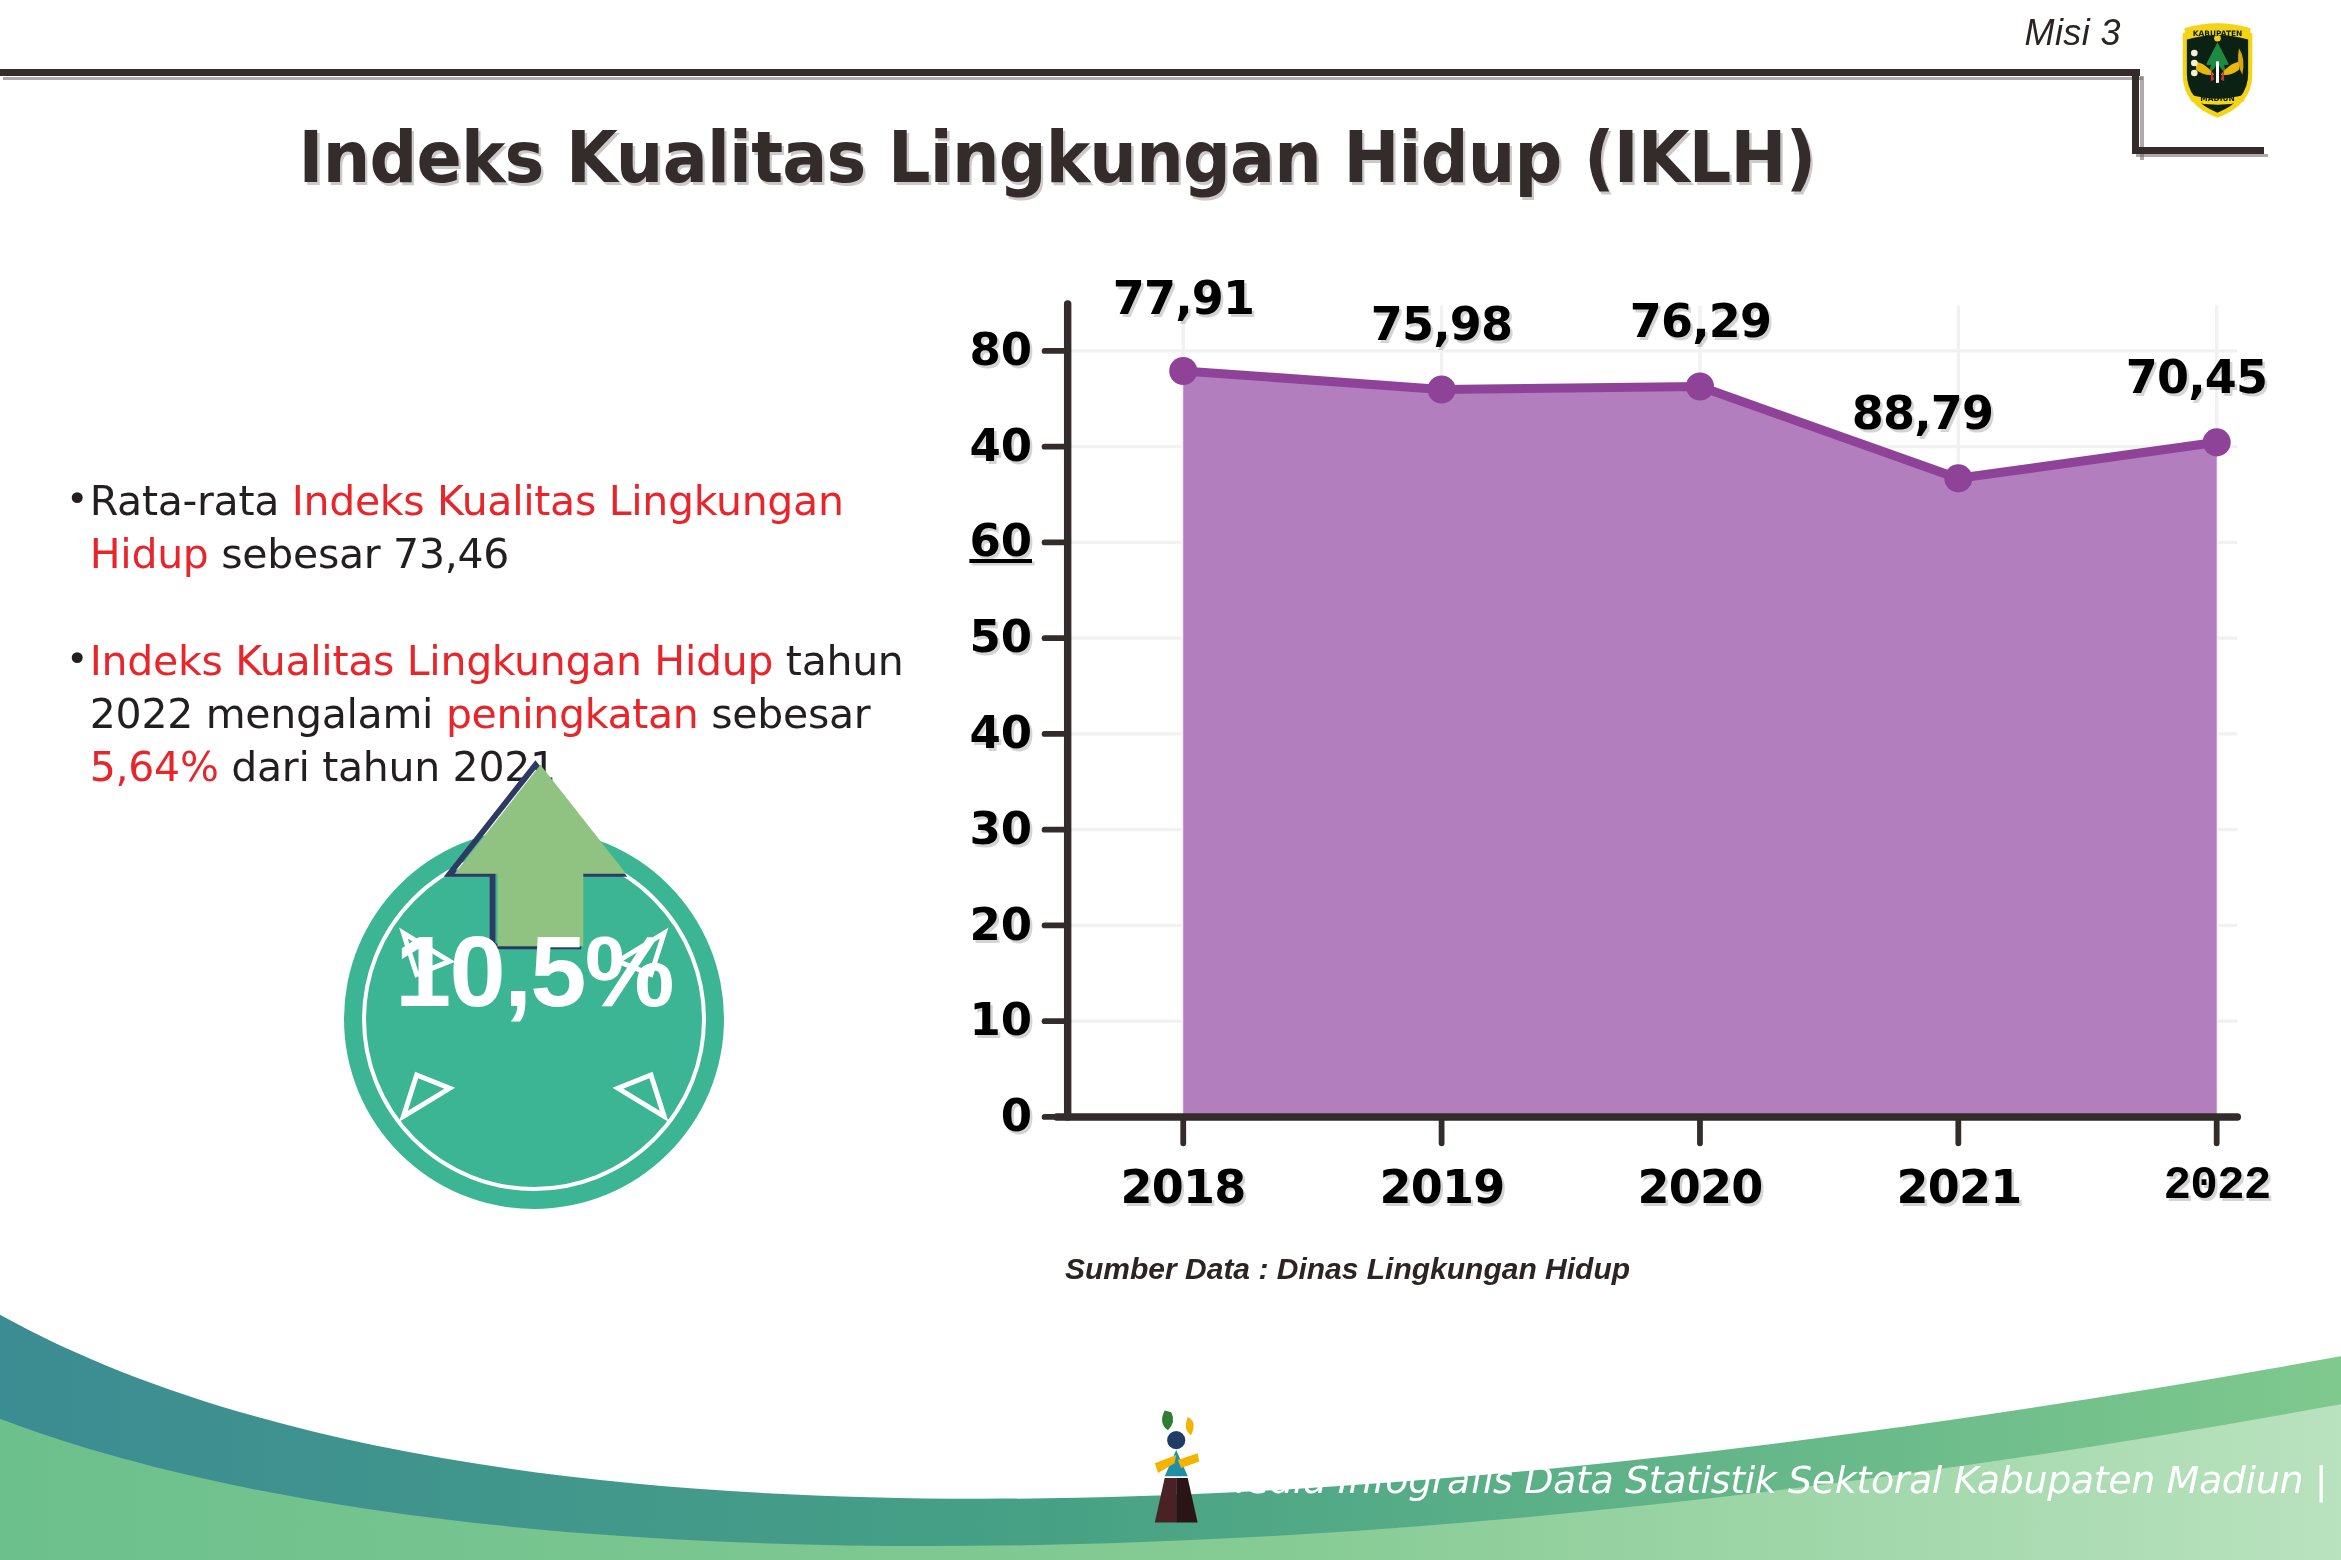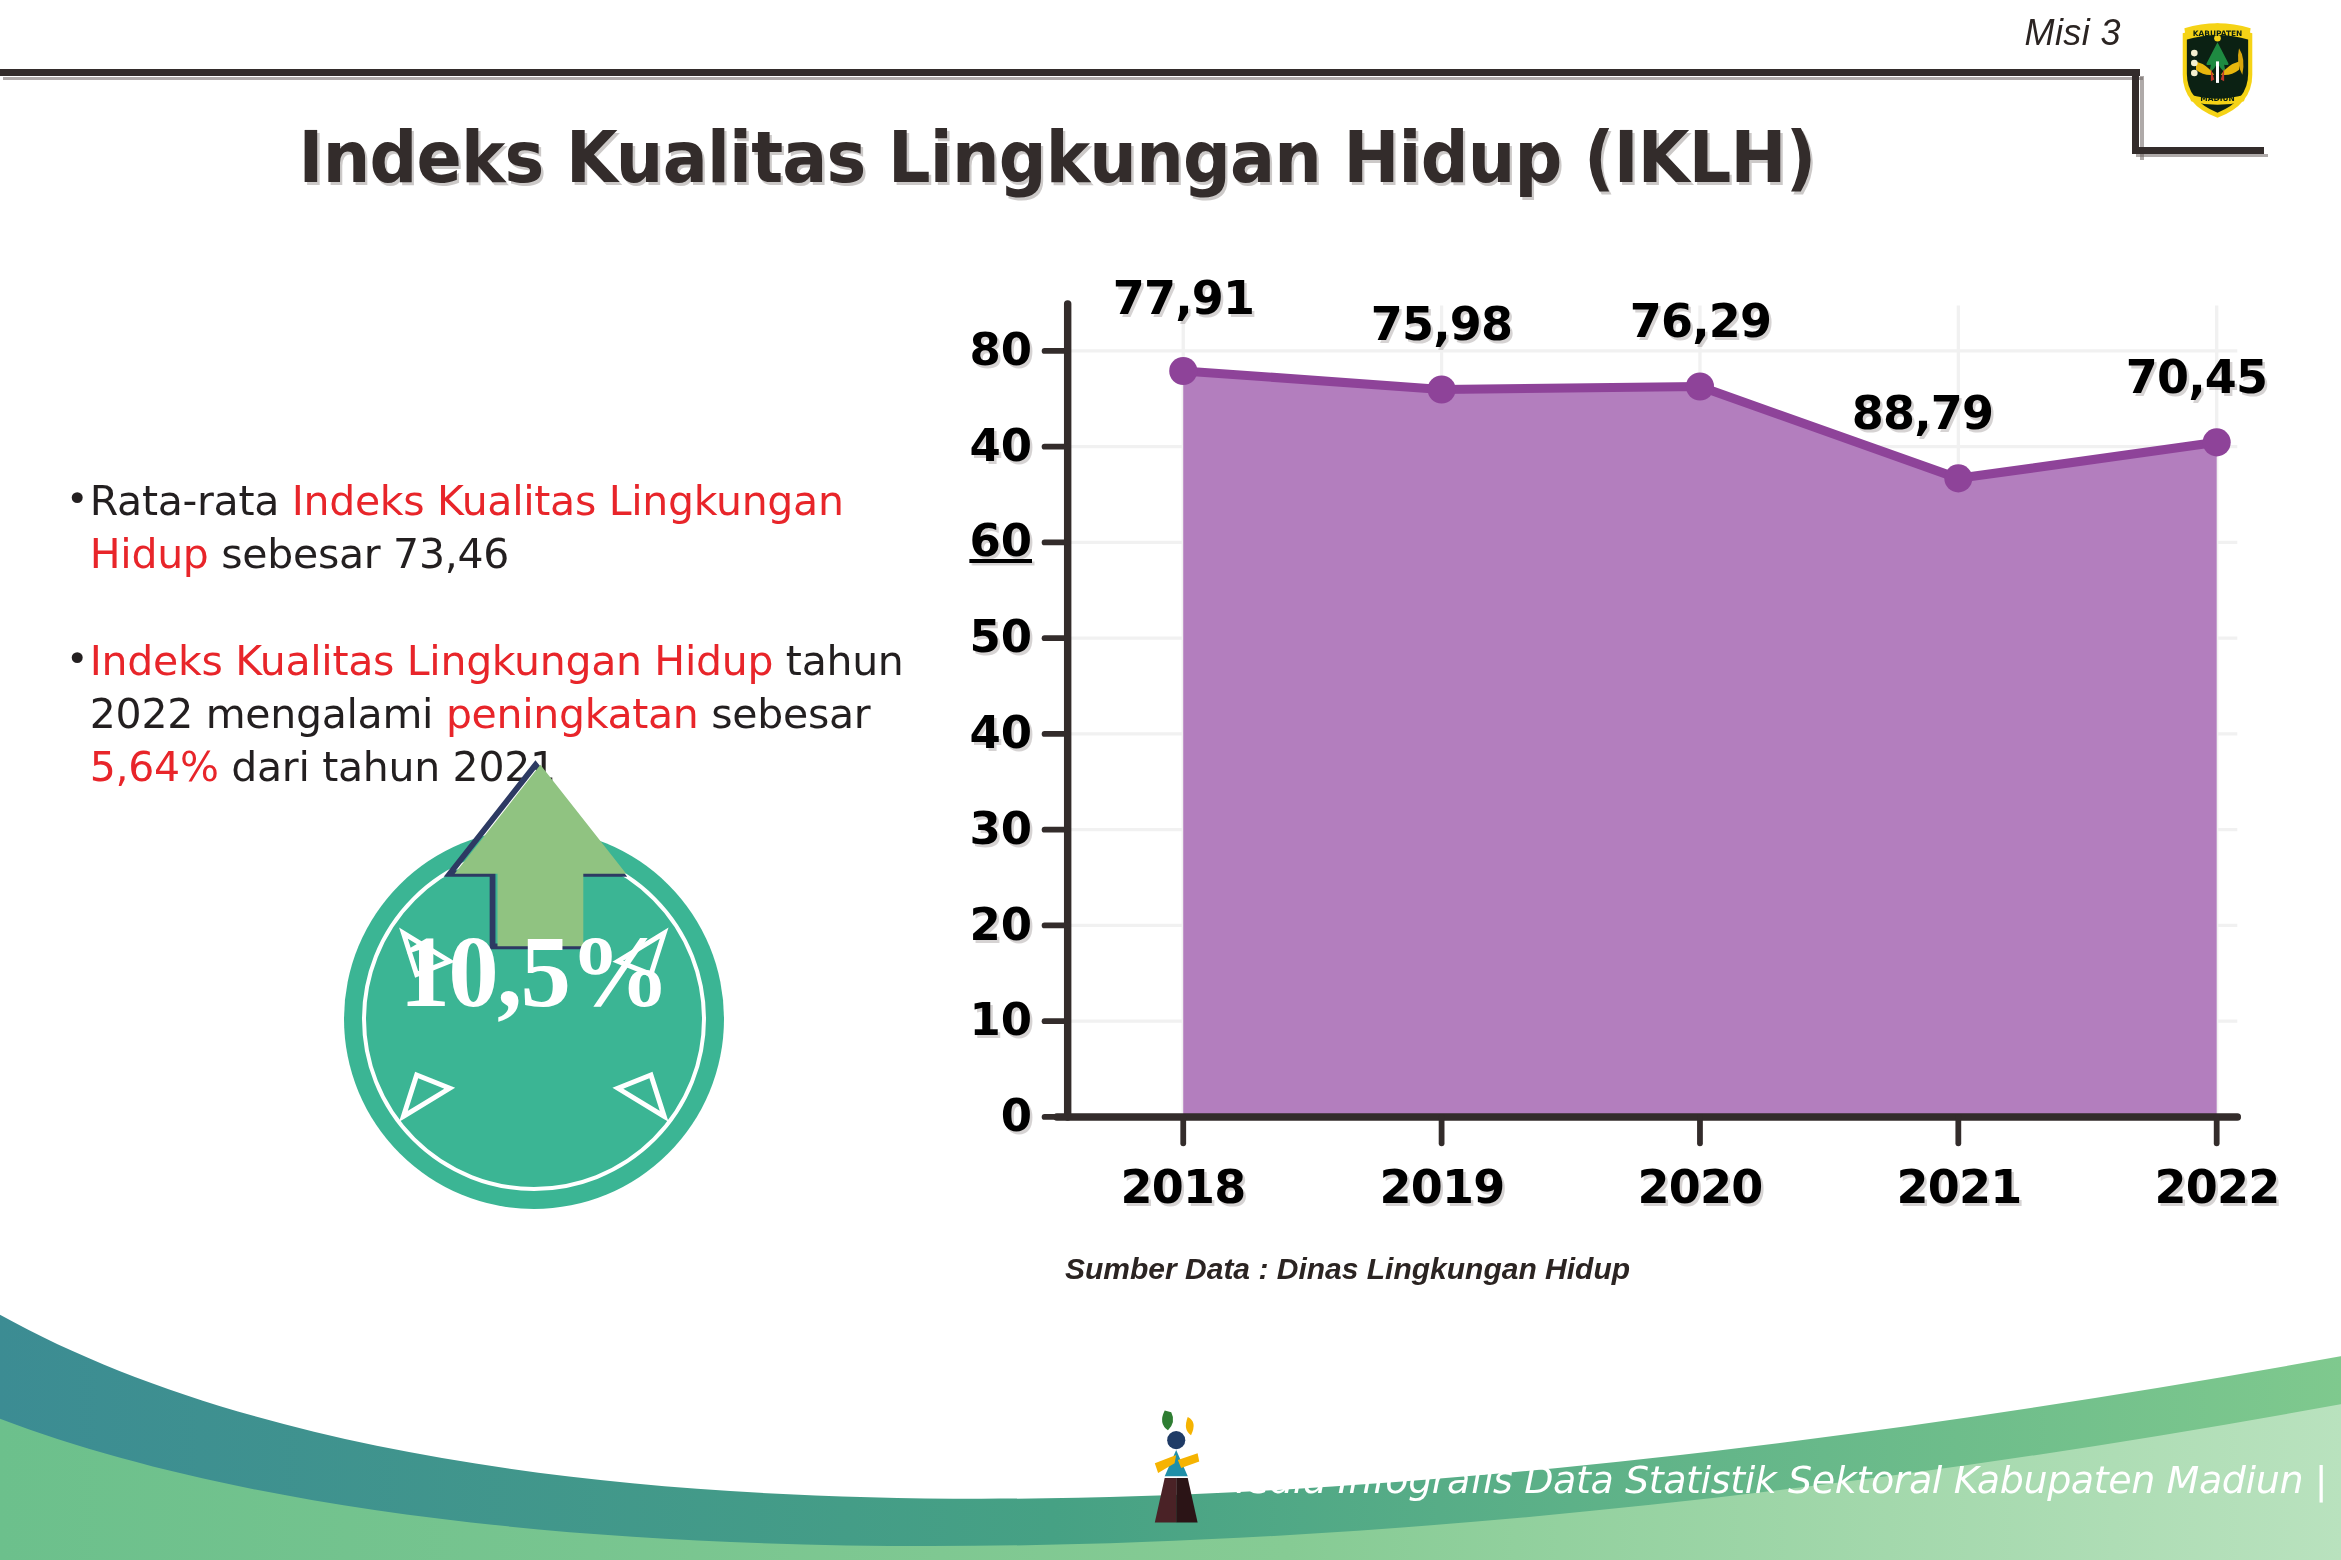--- a/index.html
+++ b/index.html
@@ -133,21 +133,21 @@
     left: 38px; top: 97px;
     width: 344px; height: 344px;
     border-radius: 50%;
     border: 4.1px solid #ffffff;
   }
   .badge-pct {
     position: absolute;
     left: 20px; top: 164px;
     width: 380px;
     text-align: center;
-    font-family: Liberation Serif, serif;
+    font-family: Liberation Sans, sans-serif;
     font-weight: bold;
     font-size: 101px;
     color: #ffffff;
     letter-spacing: -1.7px;
   }
   .badge-tri { position: absolute; }
   .arrow-svg { position: absolute; left: 0; top: 0; }
 
   
   .chart {
@@ -330,21 +330,21 @@
     <div class="ylabel" style="left:-50px; top:417px; width:116px;">40</div>
     <div class="ylabel" style="left:-50px; top:513px; width:116px;">30</div>
     <div class="ylabel" style="left:-50px; top:609px; width:116px;">20</div>
     <div class="ylabel" style="left:-50px; top:704px; width:116px;">10</div>
     <div class="ylabel" style="left:-50px; top:800px; width:116px;">0</div>
 
     <div class="xlabel" style="left:93px;  top:871px; width:248px;">2018</div>
     <div class="xlabel" style="left:352px;  top:871px; width:248px;">2019</div>
     <div class="xlabel" style="left:610px;  top:871px; width:248px;">2020</div>
     <div class="xlabel" style="left:869px; top:871px; width:248px;">2021</div>
-    <div class="xlabel" style="left:1127px; top:871px; width:248px;">2022</div>
+    <div class="xlabel" style="left:1127px; top:871px; width:248px;font-family:Liberation Mono, monospace;">2022</div>
 
     <div class="dlabel" style="left:110px;  top:-18px; width:215px;">77,91</div>
     <div class="dlabel" style="left:368px;  top:8.3px;  width:215px;">75,98</div>
     <div class="dlabel" style="left:627px;  top:5px;   width:215px;">76,29</div>
     <div class="dlabel" style="left:849px; top:97px; width:215px;">88,79</div>
     <div class="dlabel" style="left:1123px; top:61px;  width:215px;">70,45</div>
   </div>
 
   <div class="source">Sumber Data : Dinas Lingkungan Hidup</div>
 

